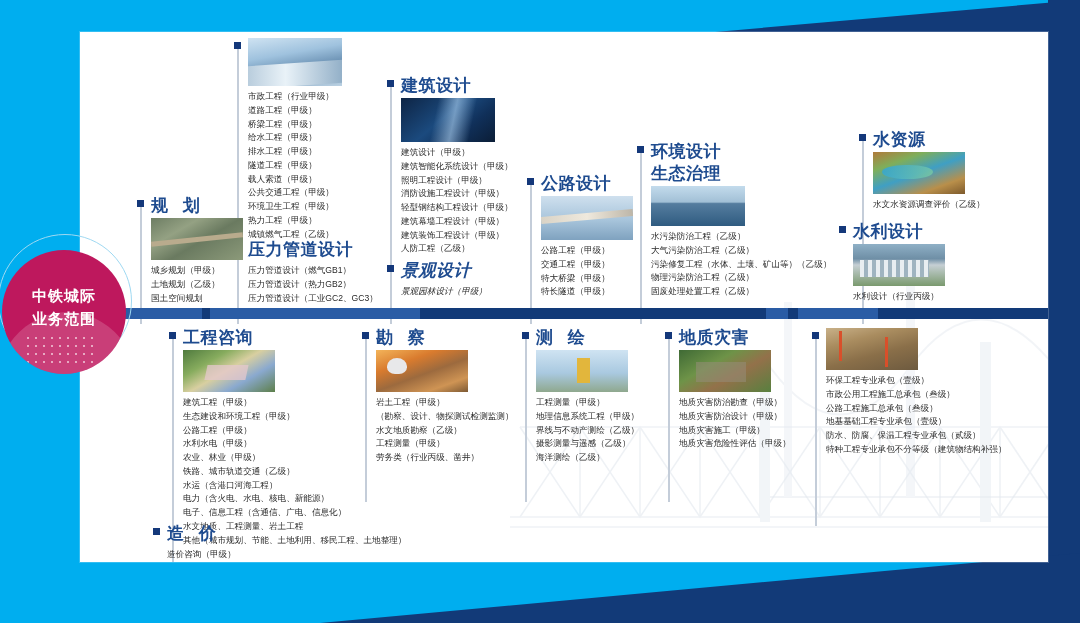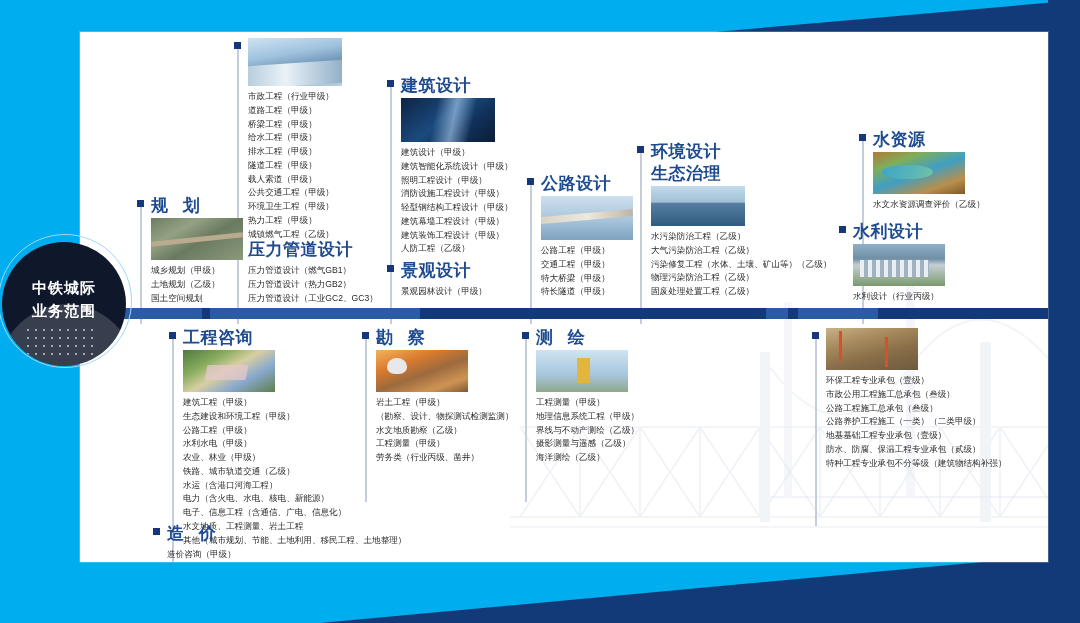--- a/index.html
+++ b/index.html
@@ -19,22 +19,22 @@
       clip-path:polygon(100% 0,100% 100%,0 100%);}
 
   .canvas{position:absolute;left:80px;top:32px;width:968px;height:530px;background:#ffffff;
       box-shadow:0 0 0 1px rgba(255,255,255,.2);overflow:hidden;}
 
   
   .wm{position:absolute;pointer-events:none;opacity:.5;}
   .wm svg{display:block;}
 
   
-  .badge{position:absolute;left:2px;top:242px;width:124px;height:124px;border-radius:50%;
-      background:#0f172a;overflow:hidden;z-index:9;}
+  .badge{position:absolute;left:2px;top:250px;width:124px;height:124px;border-radius:50%;
+      background:#be185d;overflow:hidden;z-index:9;}
   .badge .sheen{position:absolute;left:-10px;bottom:-26px;width:150px;height:88px;
       border-radius:50% 50% 0 0/100% 100% 0 0;background:rgba(255,255,255,.17);}
   .badge .dots{position:absolute;left:22px;bottom:10px;width:70px;height:30px;
       background-image:radial-gradient(rgba(255,255,255,.55) 1.1px, transparent 1.2px);
       background-size:8px 8px;}
   .badge .btxt{position:absolute;left:0;top:34px;width:124px;text-align:center;color:#fff;
       font-size:15px;font-weight:bold;line-height:1.55;letter-spacing:1px;}
   .badge-ring{position:absolute;left:-2px;top:234px;width:132px;height:132px;border-radius:50%;
       border:1px solid #9fd9f2;z-index:8;}
 
@@ -176,21 +176,21 @@
         <div>建筑智能化系统设计（甲级）</div>
         <div>照明工程设计（甲级）</div>
         <div>消防设施工程设计（甲级）</div>
         <div>轻型钢结构工程设计（甲级）</div>
         <div>建筑幕墙工程设计（甲级）</div>
         <div>建筑装饰工程设计（甲级）</div>
         <div>人防工程（乙级）</div>
       </div>
     </div>
 
-    <div class="grp" style="left:310px;top:229px;width:160px;">
+    <div class="grp" style="left:310px;top:229px;width:160px;font-style:italic;">
       <span class="sq"></span>
       <div class="gtitle">景观设计</div>
       <div class="items">
         <div>景观园林设计（甲级）</div>
       </div>
     </div>
 
     <div class="grp" style="left:450px;top:142px;width:140px;">
       <div class="vline" style="height:144px;"></div>
       <span class="sq"></span>
@@ -299,30 +299,41 @@
       <div class="thumb t t-survey" style="width:92px;height:42px;"></div>
       <div class="items">
         <div>工程测量（甲级）</div>
         <div>地理信息系统工程（甲级）</div>
         <div>界线与不动产测绘（乙级）</div>
         <div>摄影测量与遥感（乙级）</div>
         <div>海洋测绘（乙级）</div>
       </div>
     </div>
 
+    <div class="grp" style="left:588px;top:296px;width:170px;">
+      <div class="vline" style="height:168px;"></div>
+      <span class="sq"></span>
+      <div class="gtitle">地质灾害</div>
+      <div class="thumb t t-forest" style="width:92px;height:42px;"></div>
+      <div class="items">
+        <div>地质灾害防治勘查（甲级）</div>
+        <div>地质灾害防治设计（甲级）</div>
+        <div>地质灾害施工（甲级）</div>
+        <div>地质灾害危险性评估（甲级）</div>
+      </div>
+    </div>
 
     <div class="grp" style="left:735px;top:296px;width:230px;">
       <div class="vline" style="height:192px;"></div>
       <span class="sq"></span>
       <div class="thumb t t-site" style="width:92px;height:42px;"></div>
       <div class="items">
         <div>环保工程专业承包（壹级）</div>
         <div>市政公用工程施工总承包（叁级）</div>
         <div>公路工程施工总承包（叁级）</div>
-        <div>公路养护工程施工（一类）（二类甲级）</div>
         <div>地基基础工程专业承包（壹级）</div>
         <div>防水、防腐、保温工程专业承包（贰级）</div>
         <div>特种工程专业承包不分等级（建筑物结构补强）</div>
       </div>
     </div>
 
   </div>
 
   <div class="badge-ring"></div>
   <div class="badge">

